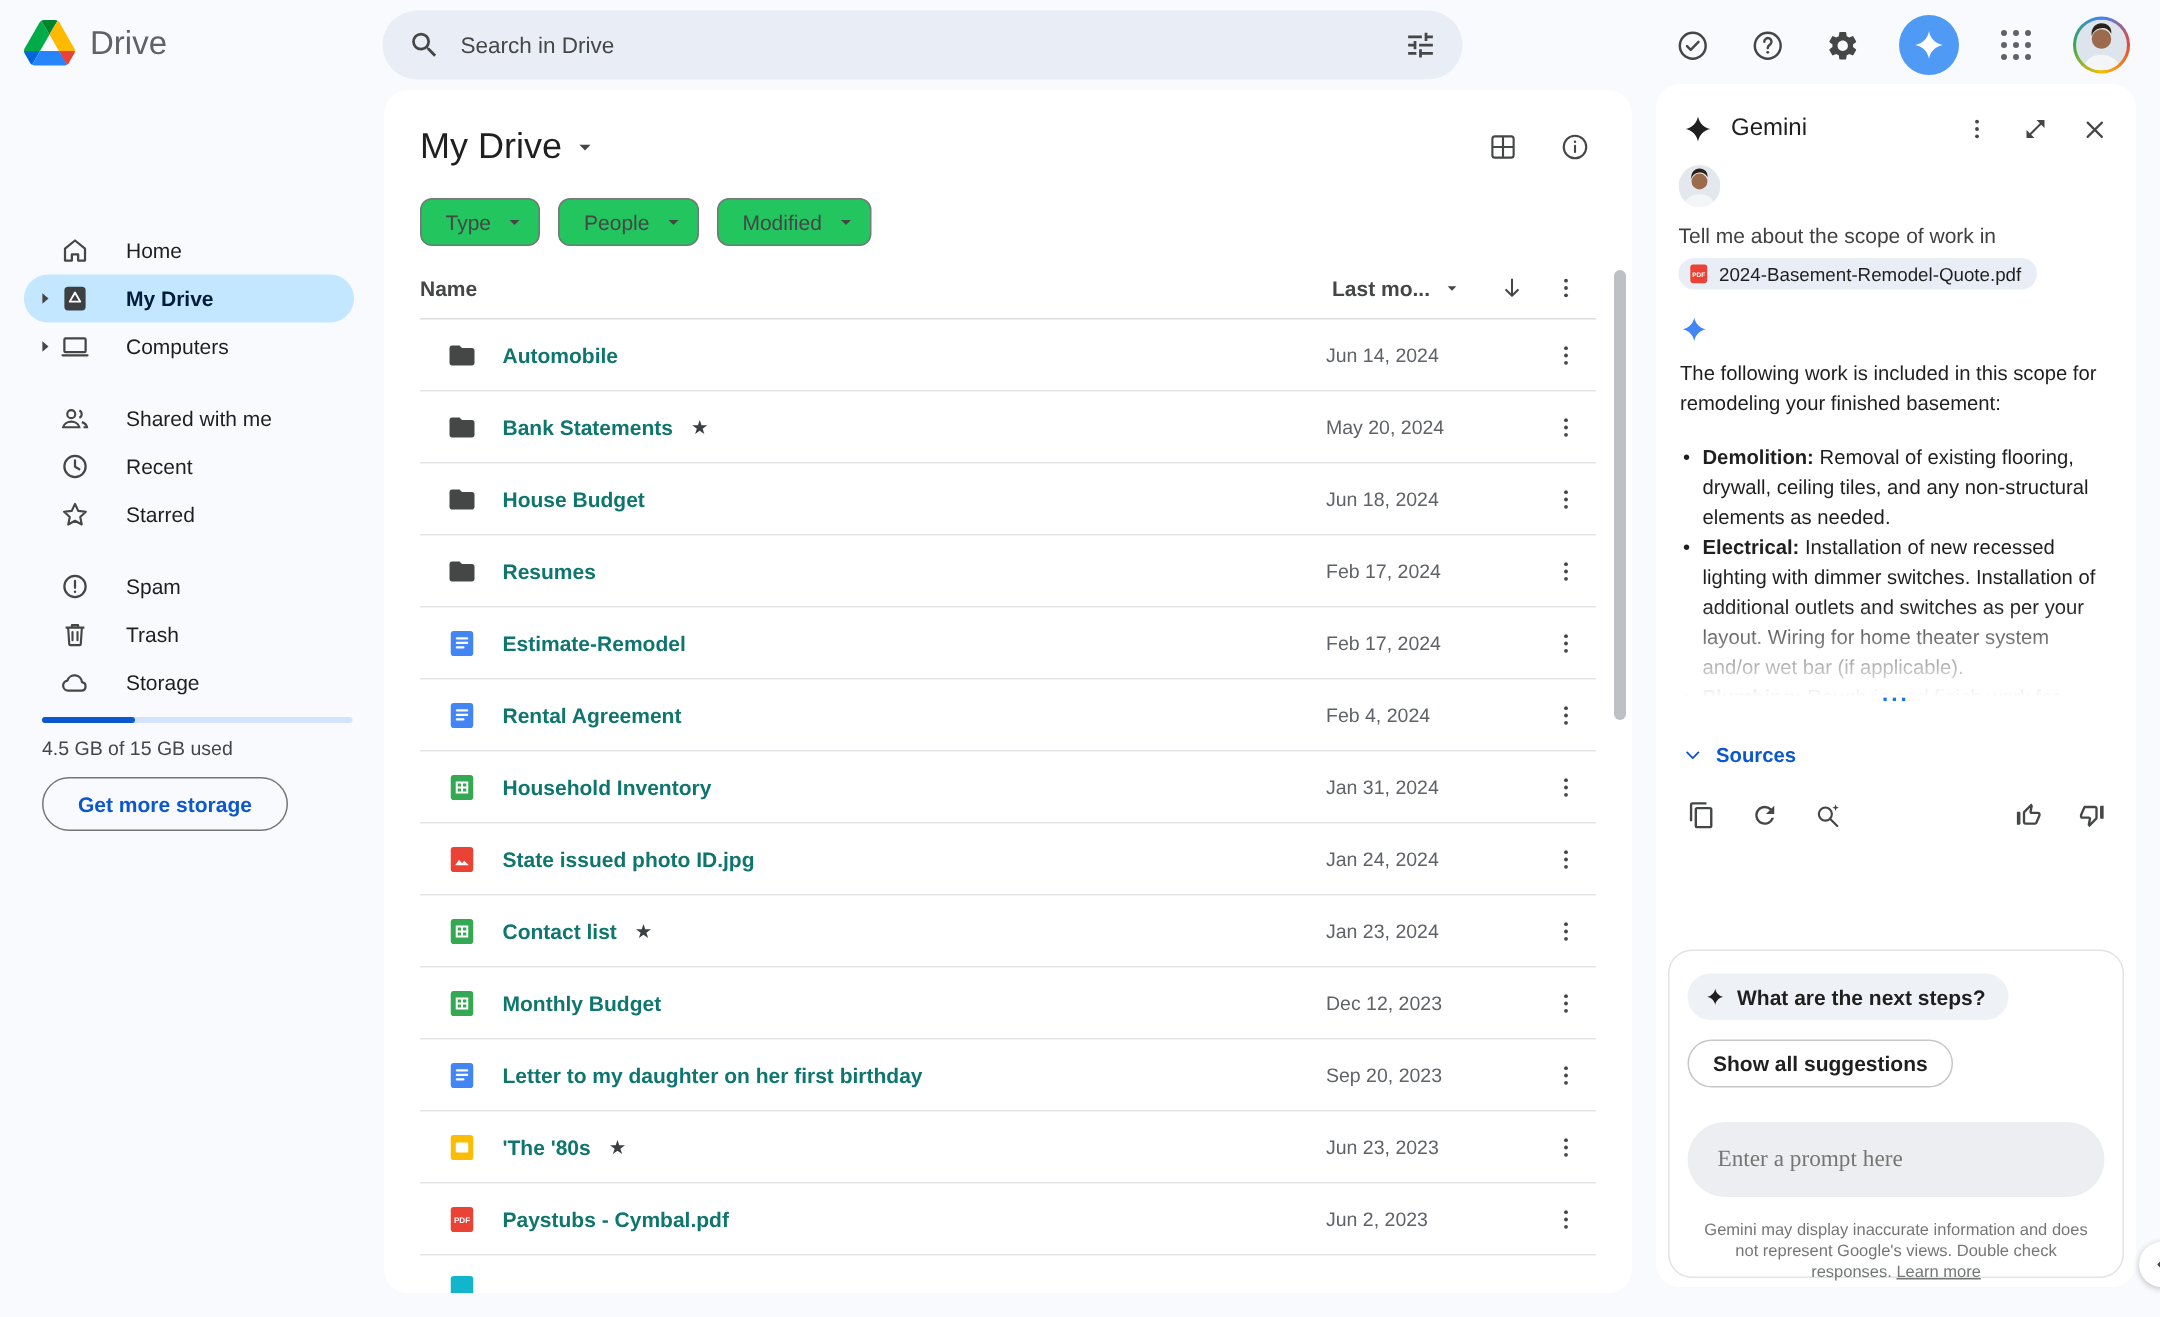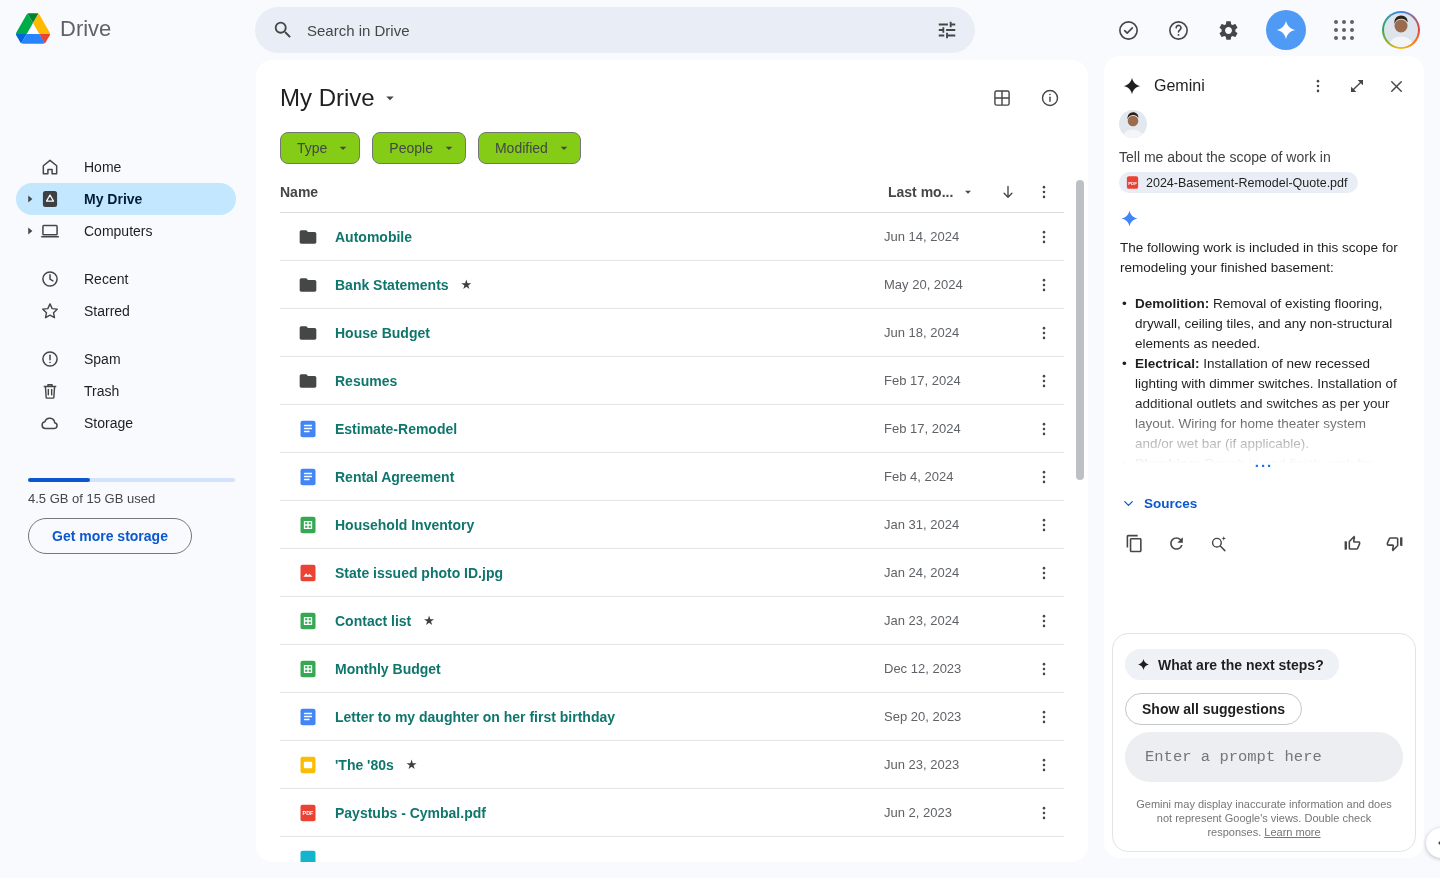--- a/index.html
+++ b/index.html
@@ -37,21 +37,21 @@
   .storage-fill { height:4px; border-radius:2px; background:#0b57d0; }
   .storage-text { position:absolute; left:28px; top:431px; font-size:13px; color:#444746; }
   .more-storage-btn { position:absolute; left:28px; top:458px; height:36px; padding:0 23px; border-radius:18px; border:1px solid #747775; background:transparent; color:#0b57d0; font-size:14px; font-weight:bold; cursor:pointer; font-family:inherit; }
 
   
   .main-card { position:absolute; left:256px; top:60px; width:832px; height:802px; background:#fff; border-radius:16px; overflow:hidden; }
   .main-title-row { display:flex; align-items:center; margin:24px 26px 0 24px; }
   .main-title { font-size:24px; color:#1f1f1f; display:flex; align-items:center; gap:6px; cursor:pointer; }
   .view-icons { margin-left:auto; display:flex; gap:24px; }
   .filter-row { display:flex; gap:12px; margin:20px 24px 0 24px; }
-  .chip { height:32px; border:1px solid #747775; border-radius:8px; background:#84cc16; display:flex; align-items:center; gap:8px; padding:0 8px 0 16px; font-size:14px; color:#444746; cursor:pointer; font-family:inherit; }
+  .chip { height:32px; border:1px solid #747775; border-radius:8px; background:#22c55e; display:flex; align-items:center; gap:8px; padding:0 8px 0 16px; font-size:14px; color:#444746; cursor:pointer; font-family:inherit; }
   .list-header { position:relative; height:41px; margin:8px 24px 0 24px; border-bottom:1px solid #dadce0; display:flex; align-items:center; font-size:14px; font-weight:bold; color:#444746; }
   .lh-modified { position:absolute; left:608px; display:flex; align-items:center; gap:8px; cursor:pointer; }
   .lh-sort { position:absolute; left:719px; cursor:pointer; }
   .lh-kebab { position:absolute; right:8px; }
   .rows { margin:0 24px; }
   .file-row { position:relative; height:48px; display:flex; align-items:center; padding-left:18px; border-bottom:1px solid #e4e6e9; cursor:pointer; }
   .file-name { margin-left:17px; font-size:14px; font-weight:bold; color:#0f766e; white-space:nowrap; }
   .row-star { margin-left:12px; font-size:13px; color:#3c4043; }
   .row-date { position:absolute; left:604px; font-size:13px; color:#5f6368; }
   .kebab { position:absolute; right:8px; width:24px; height:24px; display:flex; align-items:center; justify-content:center; cursor:pointer; background:none; border:none; }
@@ -73,21 +73,21 @@
   .gp-response li { position:relative; padding-left:13px; }
   .gp-response li::before { content:"•"; position:absolute; left:0; top:0; }
   .gp-fade { position:absolute; left:0; right:0; bottom:0; height:70px; background:linear-gradient(to bottom, rgba(255,255,255,0), #fff 88%); pointer-events:none; }
   .gp-dots { position:absolute; bottom:0; left:0; right:0; text-align:center; color:#1a73e8; font-weight:bold; font-size:15px; letter-spacing:2px; cursor:pointer; }
   .gp-sources { position:absolute; left:17px; top:440px; display:flex; align-items:center; gap:8px; font-size:13.5px; font-weight:bold; color:#0b57d0; cursor:pointer;justify-content:space-between; }
   .gp-actions { position:absolute; left:18px; right:18px; top:475px; display:flex; gap:18px; align-items:center; }
   .gp-actions .spacer { margin-left:auto; }
   .gp-bottom-card { position:absolute; left:8px; right:8px; top:577px; bottom:6px; border:1px solid #e1e3e6; border-radius:16px; padding:15px 12px 0 12px; }
   .sugg-chip { display:inline-flex; align-items:center; gap:8px; height:31px; border-radius:16px; background:#eef1f6; border:none; padding:0 15px 0 12px; font-size:14px; font-weight:bold; color:#1f1f1f; cursor:pointer; font-family:inherit; }
   .show-all-chip { display:flex; width:fit-content; margin-top:13px; align-items:center; height:32px; border-radius:16px; border:1px solid #c4c7c5; background:#fff; padding:0 16px; font-size:14px; font-weight:bold; color:#1f1f1f; cursor:pointer; font-family:inherit; }
-  .prompt-input { margin-top:7px; width:100%; height:50px; border:none; border-radius:25px; background:#eceef1; padding:0 20px; font-size:15.5px; color:#1f1f1f; outline:none; font-family:Liberation Mono, monospace; }
+  .prompt-input { margin-top:23px; width:100%; height:50px; border:none; border-radius:25px; background:#eceef1; padding:0 20px; font-size:15.5px; color:#1f1f1f; outline:none; font-family:Liberation Serif, serif; }
   .prompt-input::placeholder { color:#747775; opacity:1; }
   .gp-disclaimer { margin-top:15px; text-align:center; font-size:11px; line-height:14px; color:#747775; padding:0 6px; }
   .gp-disclaimer a { color:#747775; text-decoration:underline; cursor:pointer; }
   .collapse-handle { position:absolute; left:1426px; top:828px; width:30px; height:30px; border-radius:50%; background:#fff; box-shadow:0 1px 4px rgba(0,0,0,.25); display:flex; align-items:center; justify-content:center; cursor:pointer; }
 
   .rotate180 { transform:rotate(180deg); }
 </style>
 </head>
 <body>
 
@@ -208,20 +208,31 @@
             <svg viewBox="0 0 24 24" width="20" height="20" fill="none" stroke="#444746" stroke-width="1.8">
               <rect x="3.5" y="5.5" width="17" height="11" rx="1"></rect>
               <path d="M2 19h20" stroke-linecap="round"></path>
             </svg>
           </span>
           <span>Computers</span>
         </div>
       </div>
     <div class="nav-group">
 
+    <div class="nav-item">
+
+          <span class="nav-icon">
+            <svg viewBox="0 0 24 24" width="20" height="20" fill="none" stroke="#444746" stroke-width="1.7">
+              <circle cx="9" cy="8.5" r="3.2"></circle>
+              <path d="M2.5 19c.6-3 3.6-4.5 6.5-4.5s5.9 1.5 6.5 4.5z"></path>
+              <path d="M15.5 5.6a3.2 3.2 0 010 5.8M17.5 14.9c2 .6 3.7 1.9 4.1 4.1h-2.8"></path>
+            </svg>
+          </span>
+          <span>Shared with me</span>
+        </div>
         <div class="nav-item">
 
           <span class="nav-icon">
             <svg viewBox="0 0 24 24" width="20" height="20" fill="none" stroke="#444746" stroke-width="1.8">
               <circle cx="12" cy="12" r="8.5"></circle>
               <path d="M12 7v5.2l3.5 2" stroke-linecap="round" stroke-linejoin="round"></path>
             </svg>
           </span>
           <span>Recent</span>
         </div>

